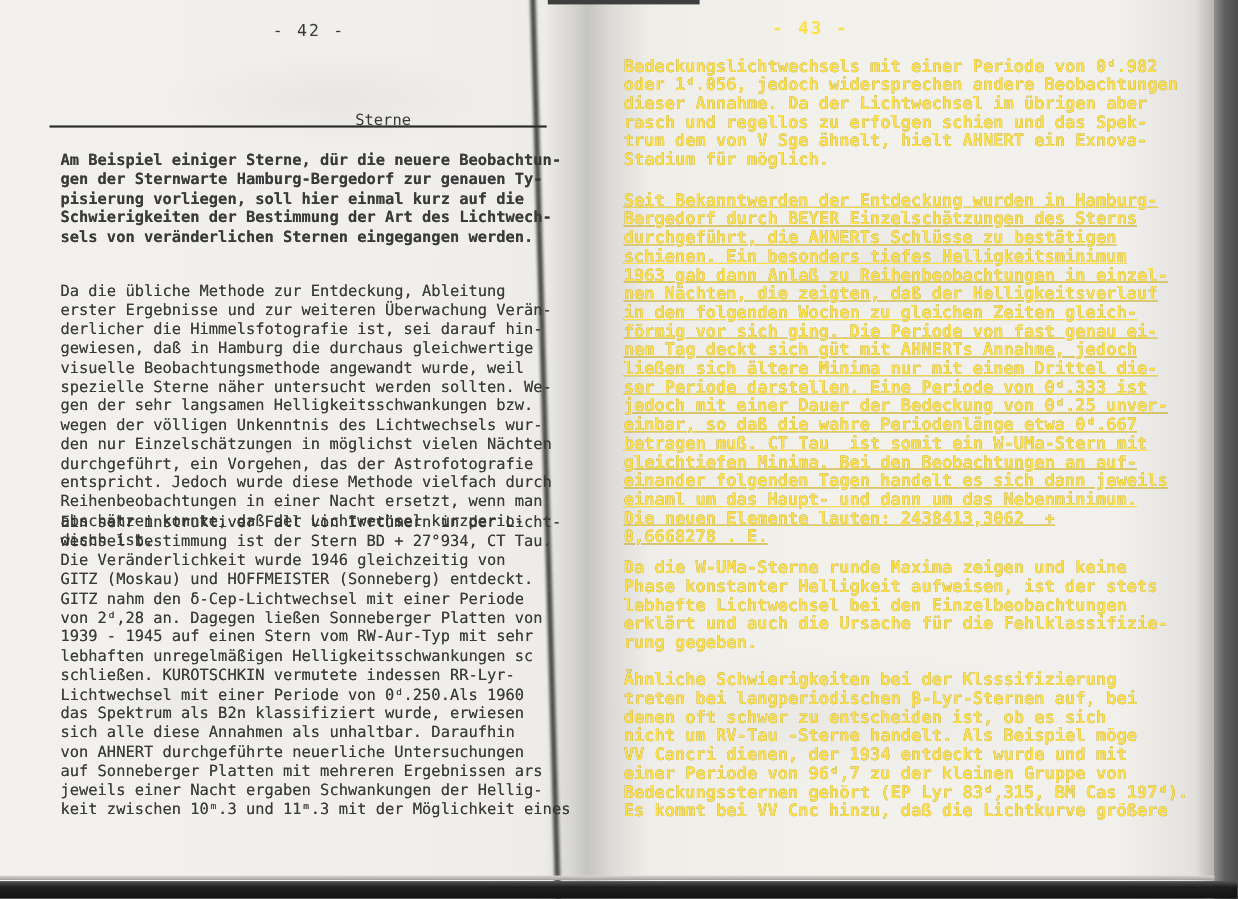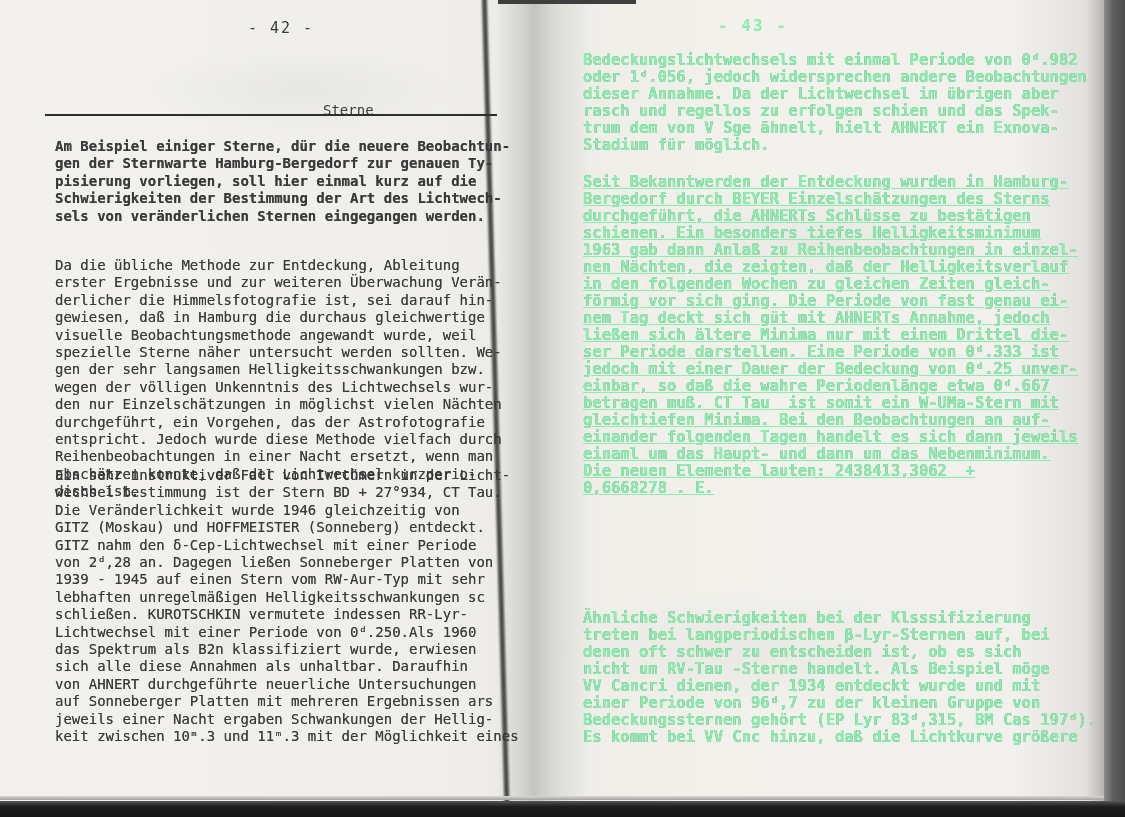--- a/index.html
+++ b/index.html
@@ -42,21 +42,21 @@
   .dark-right{
     position:absolute;left:1104px;top:0;width:21px;height:817px;
     background:linear-gradient(90deg,#8d8d8d,#5e5e5e 45%,#4d4d4d);
   }
   
   .bottom-line{position:absolute;left:0;top:796px;width:1104px;height:4px;background:linear-gradient(180deg,#d8d7d4,#a2a19e);}
   .bottom-band{position:absolute;left:0;top:801px;width:1125px;height:16px;background:linear-gradient(180deg,#555,#1d1d1d 35%,#141414);}
   
   .page{position:absolute;top:0;height:800px;}
   .page-left{left:55px;width:452px;color:#3a3a3a;font-size:14px;line-height:17.4px;}
-  .page-right{left:583px;width:522px;color:#86efac;font-size:15.5px;line-height:17px;font-weight:bold;}
+  .page-right{left:567px;width:522px;color:#fde047;font-size:15.5px;line-height:17px;font-weight:bold;}
   .pnum{position:absolute;white-space:pre;}
   .page-left .pnum{left:126px;top:20px;width:200px;text-align:center;font-size:15px;letter-spacing:2px;}
   .page-right .pnum{left:20px;top:17px;width:300px;text-align:center;font-size:16px;letter-spacing:2px;}
   .heading{position:absolute;left:0;top:58px;white-space:pre;line-height:21px;}
   .heading-last{position:absolute;left:268px;top:100px;white-space:pre;line-height:21px;}
   .heading-rule{position:absolute;left:-10px;top:114px;width:452px;height:2px;background:#2d2d2d;}
   .para{position:absolute;left:0;white-space:pre;text-shadow:0 0 .4px rgba(0,0,0,.55);}
   .pl-0{top:138px;font-weight:bold;} .pl-1{top:233px;margin-top:24px;} .pl-2{top:467px;}
   .pr-0{top:52px;} .pr-1{top:174px;text-decoration:underline;} .pr-2{top:508px;} .pr-3{top:610px;}
 </style>
@@ -107,21 +107,21 @@
 das Spektrum als B2n klassifiziert wurde, erwiesen
 sich alle diese Annahmen als unhaltbar. Daraufhin
 von AHNERT durchgeführte neuerliche Untersuchungen
 auf Sonneberger Platten mit mehreren Ergebnissen ars
 jeweils einer Nacht ergaben Schwankungen der Hellig-
 keit zwischen 10ᵐ.3 und 11ᵐ.3 mit der Möglichkeit eines</div>
   </div>
 
   <div class="page page-right">
     <div class="pnum">- 43 -</div>
-    <div class="para pr-0">Bedeckungslichtwechsels mit einmal Periode von 0ᵈ.982
+    <div class="para pr-0">Bedeckungslichtwechsels mit einer Periode von 0ᵈ.982
 oder 1ᵈ.056, jedoch widersprechen andere Beobachtungen
 dieser Annahme. Da der Lichtwechsel im übrigen aber
 rasch und regellos zu erfolgen schien und das Spek-
 trum dem von V Sge ähnelt, hielt AHNERT ein Exnova-
 Stadium für möglich.</div>
     <div class="para pr-1">Seit Bekanntwerden der Entdeckung wurden in Hamburg-
 Bergedorf durch BEYER Einzelschätzungen des Sterns
 durchgeführt, die AHNERTs Schlüsse zu bestätigen
 schienen. Ein besonders tiefes Helligkeitsminimum
 1963 gab dann Anlaß zu Reihenbeobachtungen in einzel-
@@ -132,20 +132,25 @@
 ließen sich ältere Minima nur mit einem Drittel die-
 ser Periode darstellen. Eine Periode von 0ᵈ.333 ist
 jedoch mit einer Dauer der Bedeckung von 0ᵈ.25 unver-
 einbar, so daß die wahre Periodenlänge etwa 0ᵈ.667
 betragen muß. CT Tau  ist somit ein W-UMa-Stern mit
 gleichtiefen Minima. Bei den Beobachtungen an auf-
 einander folgenden Tagen handelt es sich dann jeweils
 einaml um das Haupt- und dann um das Nebenminimum.
 Die neuen Elemente lauten: 2438413,3062  +
 0,6668278 . E.</div>
+    <div class="para pr-2">Da die W-UMa-Sterne runde Maxima zeigen und keine
+Phase konstanter Helligkeit aufweisen, ist der stets
+lebhafte Lichtwechsel bei den Einzelbeobachtungen
+erklärt und auch die Ursache für die Fehlklassifizie-
+rung gegeben.</div>
     <div class="para pr-3">Ähnliche Schwierigkeiten bei der Klsssifizierung
 treten bei langperiodischen β-Lyr-Sternen auf, bei
 denen oft schwer zu entscheiden ist, ob es sich
 nicht um RV-Tau -Sterne handelt. Als Beispiel möge
 VV Cancri dienen, der 1934 entdeckt wurde und mit
 einer Periode von 96ᵈ,7 zu der kleinen Gruppe von
 Bedeckungssternen gehört (EP Lyr 83ᵈ,315, BM Cas 197ᵈ).
 Es kommt bei VV Cnc hinzu, daß die Lichtkurve größere</div>
   </div>
 

